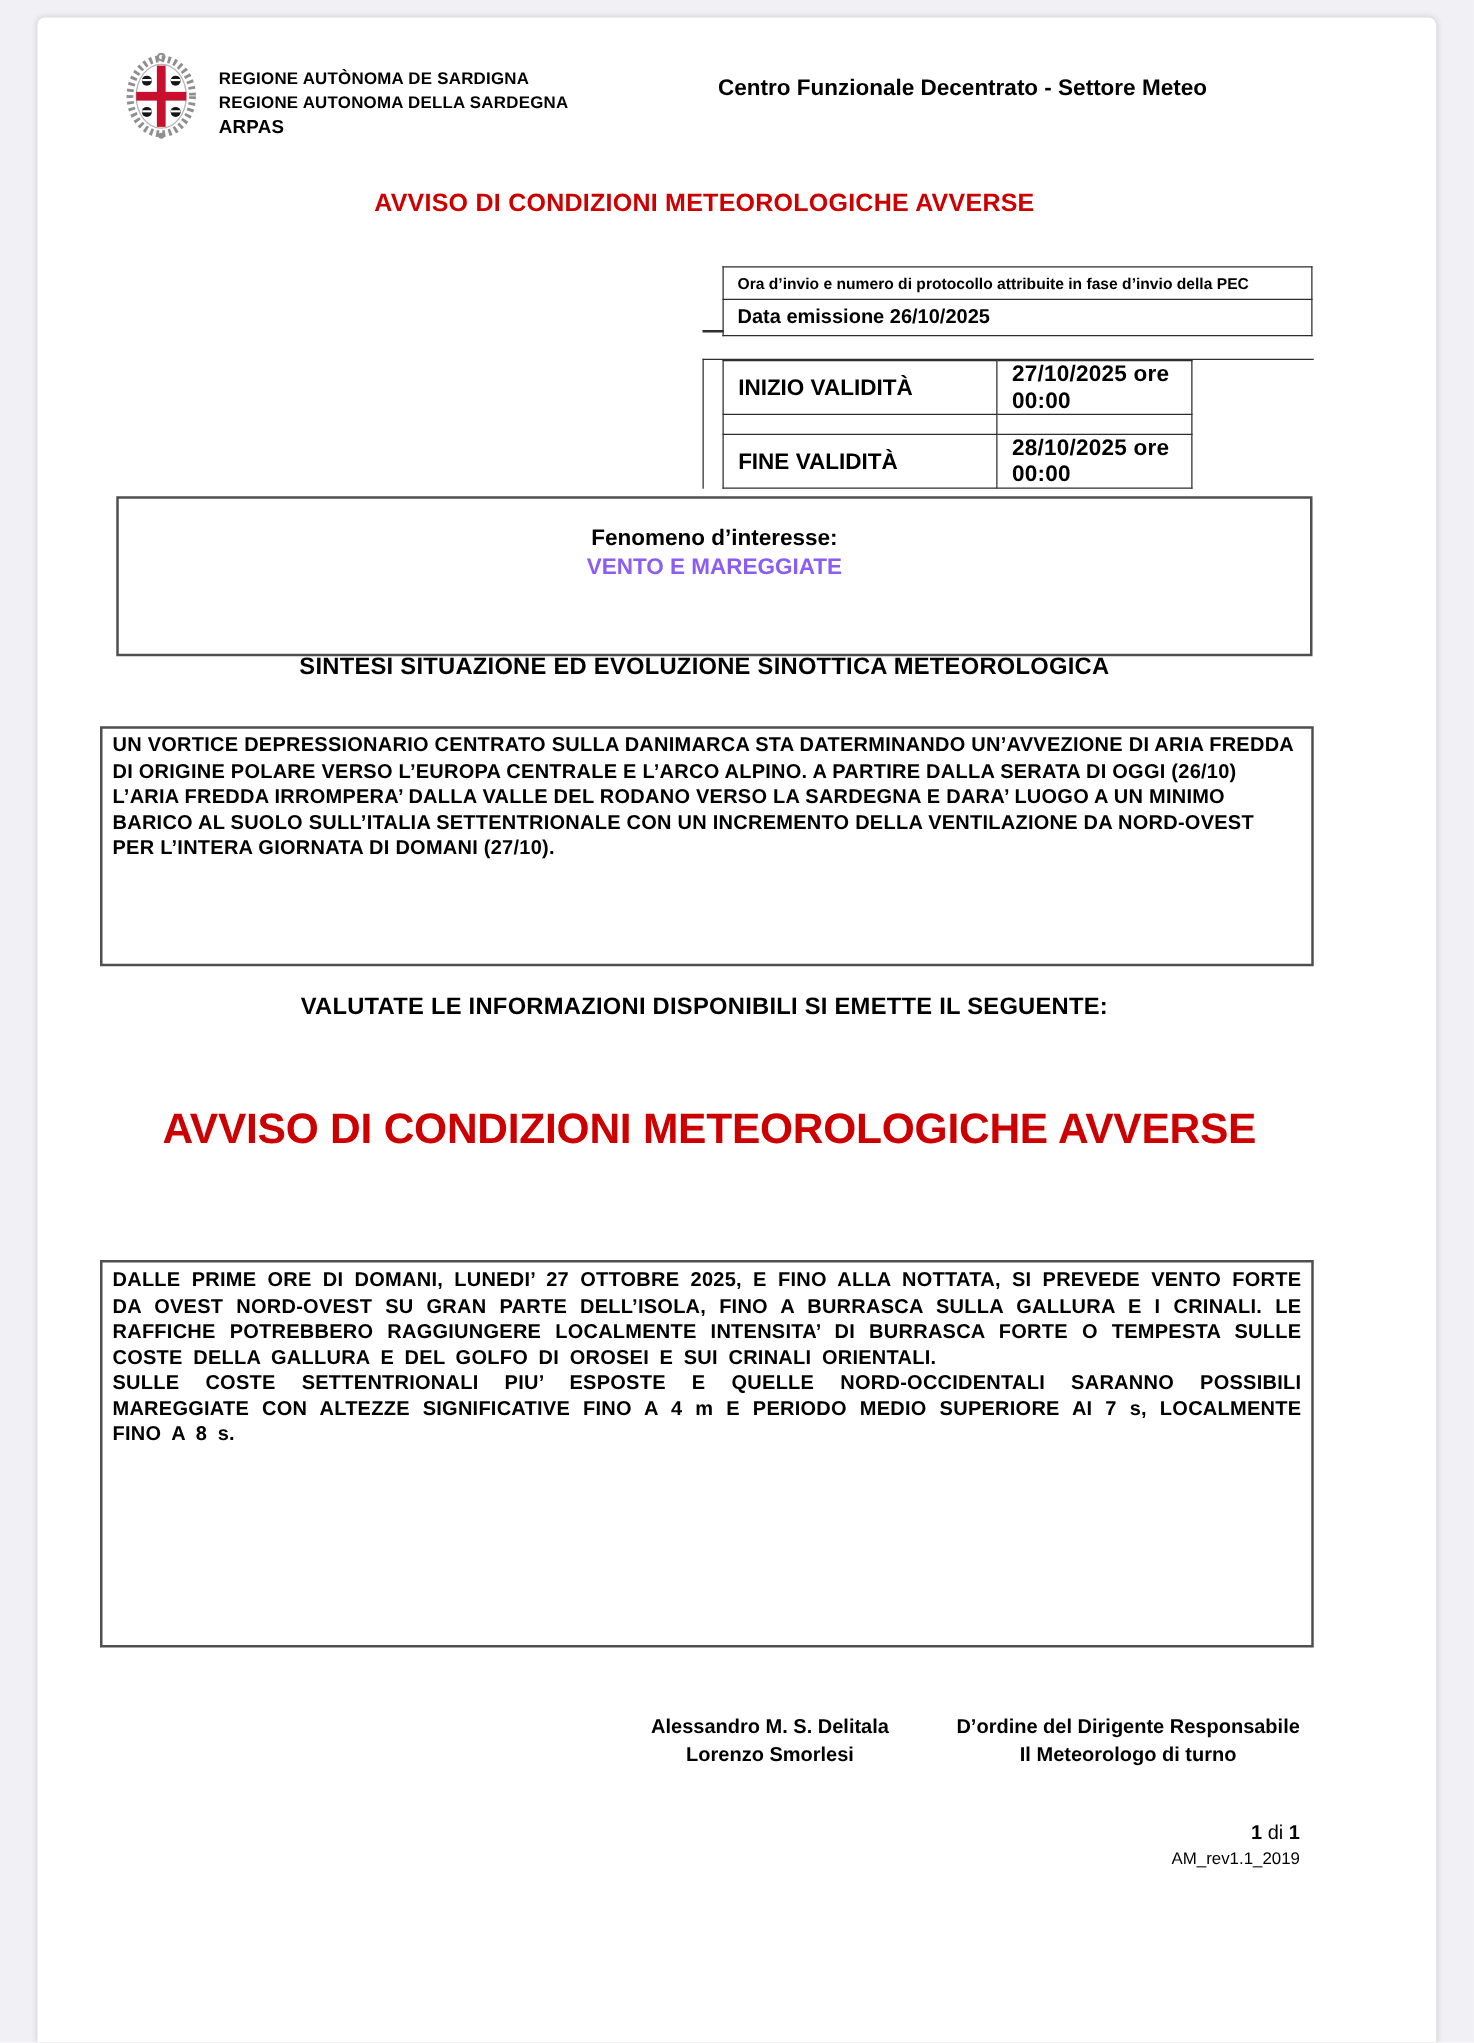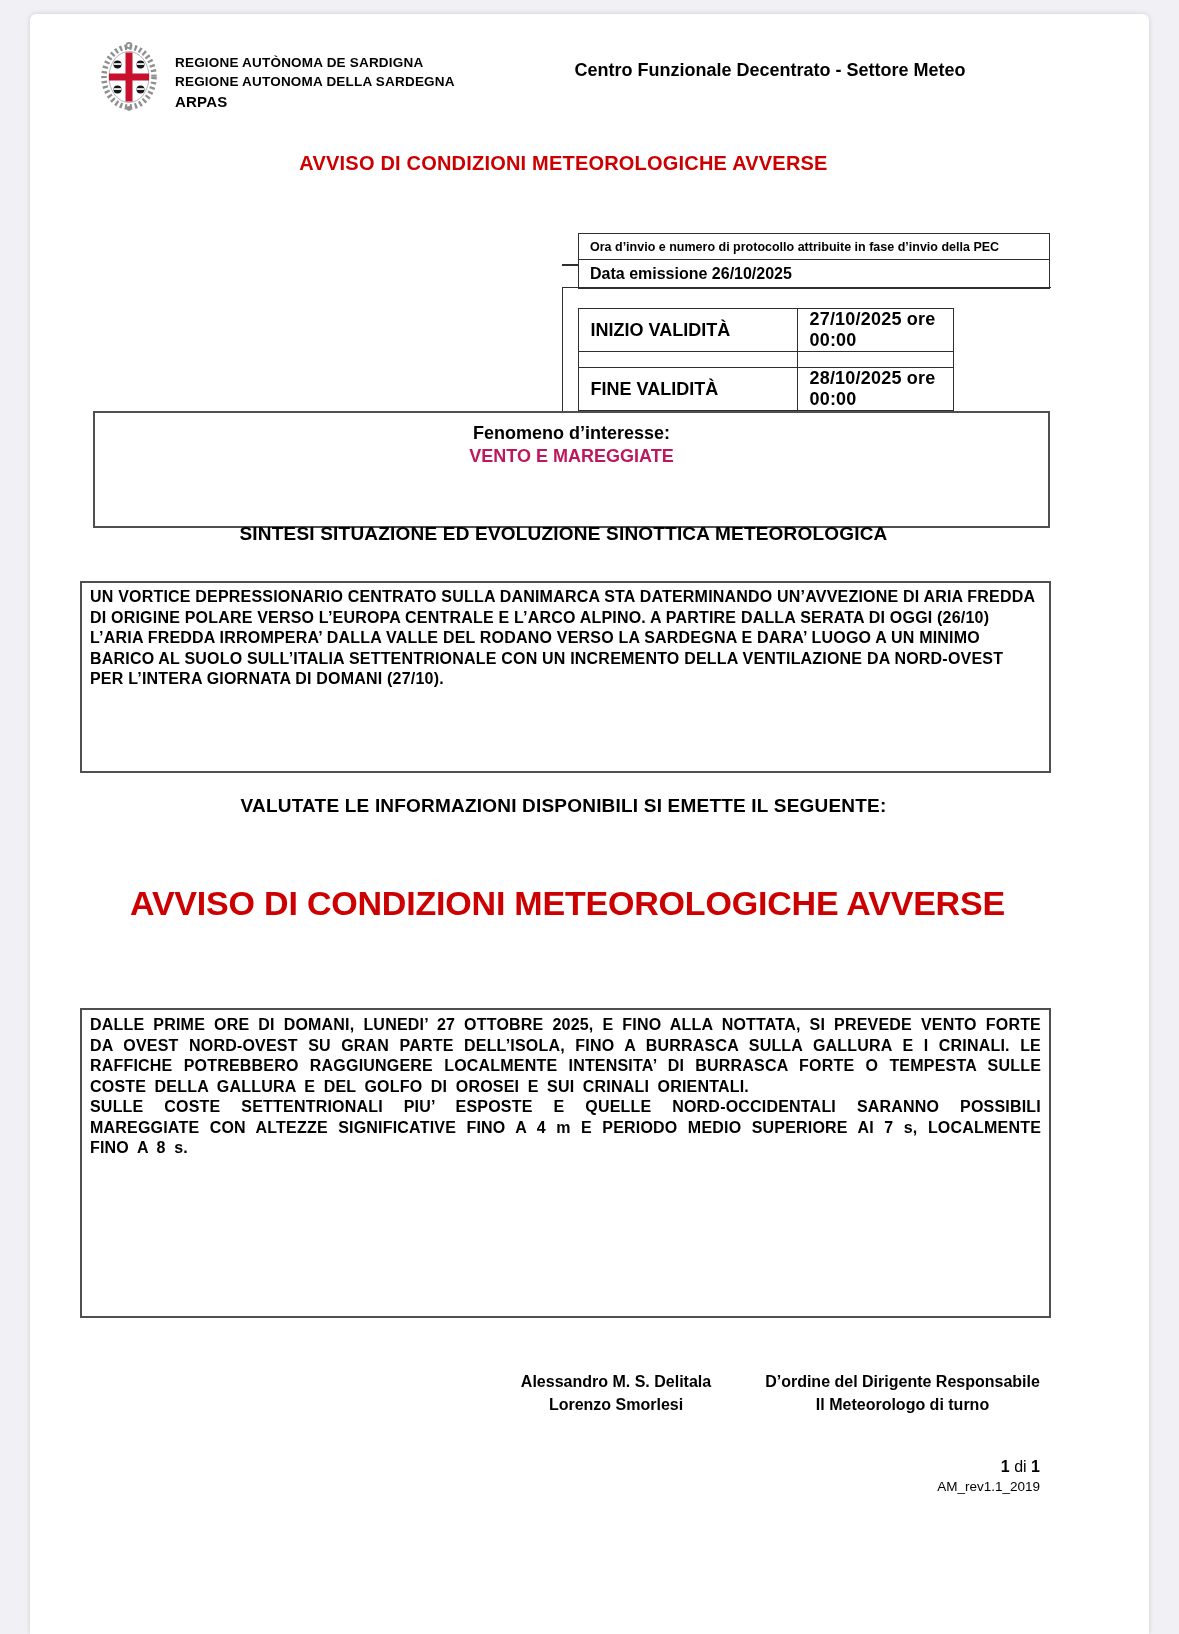--- a/index.html
+++ b/index.html
@@ -22,40 +22,40 @@
 
   
   .org-block{left:145px;top:39px;line-height:19px;font-size:13.5px;font-weight:bold;letter-spacing:0.2px;}
   .org-arpas{font-size:15px;line-height:22px;}
   .center-title{left:500px;top:46px;width:480px;text-align:center;font-size:18px;font-weight:bold;}
 
   
   .title-small{left:50px;top:138px;width:967px;text-align:center;font-size:20px;font-weight:bold;color:#cc0000;letter-spacing:0.2px;}
 
   
-  table{border-collapse:collapse;margin-top:20px;}
+  table{border-collapse:collapse;}
   .tblA{left:548px;top:199px;width:472px;table-layout:fixed;}
   .tblA td{border:1.5px solid #2e2e2e;padding:0 0 0 11px;vertical-align:middle;}
   .tdl-pec{height:25px;font-size:12.5px;font-weight:bold;}
   .tdl-emiss{height:28px;font-size:16px;font-weight:bold;}
   .stubA{left:532px;top:250px;width:17px;height:1.5px;background:#2e2e2e;}
 
   
   .tblB-wrap{left:532px;top:273px;width:488px;border-top:1.5px solid #2e2e2e;border-left:1.5px solid #2e2e2e;}
   .tblB{margin-left:14.5px;width:376px;table-layout:fixed;}
   .tblB td{border:1.5px solid #2e2e2e;padding:0 0 0 12px;vertical-align:middle;font-size:18px;font-weight:bold;}
   .tblB .row-main td{height:29px;}
   .tblB .row-spacer td{height:15px;}
   .col-lbl{width:206px;}
   .tblB .val{letter-spacing:0.2px;}
 
   
   .box{border:2px solid #4f4f4f;background:#fff;}
-  .fenomeno{left:63px;top:397px;width:953px;height:104px;text-align:center;padding-top:9px;font-size:18px;font-weight:bold;line-height:23px;}
-  .fenomeno .value{color:#be185d;}
+  .fenomeno{left:63px;top:383px;width:953px;height:104px;text-align:center;padding-top:20px;font-size:18px;font-weight:bold;line-height:23px;}
+  .fenomeno .value{color:#8b5cf6;}
 
   .section-heading{left:50px;top:509px;width:967px;text-align:center;font-size:19px;font-weight:bold;letter-spacing:0.2px;}
 
   .sintesi-box{left:50px;top:567px;width:951px;height:184px;padding:4px 8px 0 8px;
     font-size:16px;font-weight:bold;line-height:20.5px;letter-spacing:0.2px;text-align:left;}
 
   .valutate{left:50px;top:781px;width:967px;text-align:center;font-size:19px;font-weight:bold;letter-spacing:0.2px;}
 
   .main-title{left:50px;top:870px;width:975px;text-align:center;font-size:34px;font-weight:bold;color:#cc0000;letter-spacing:-0.2px;}
 

